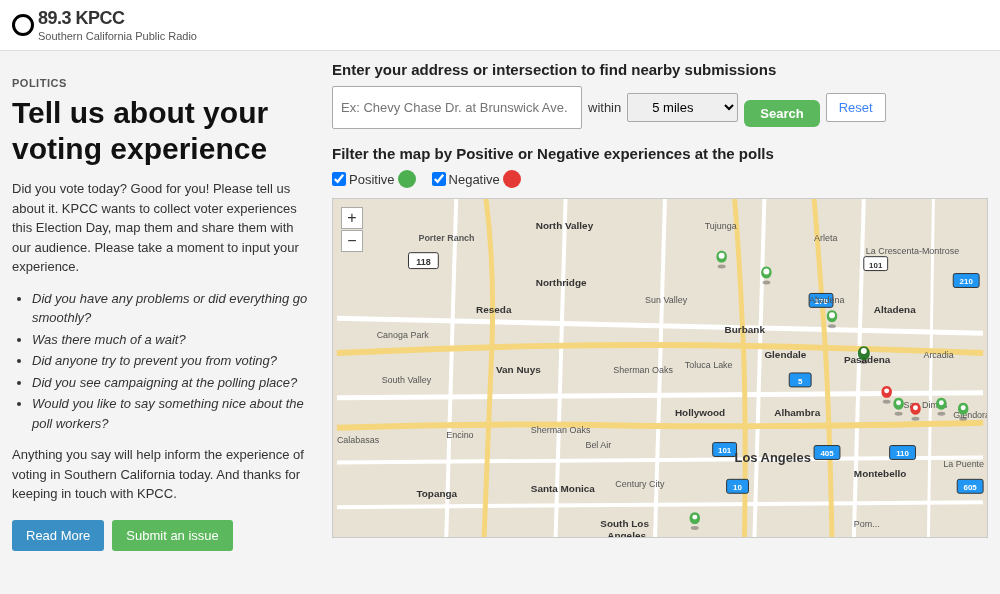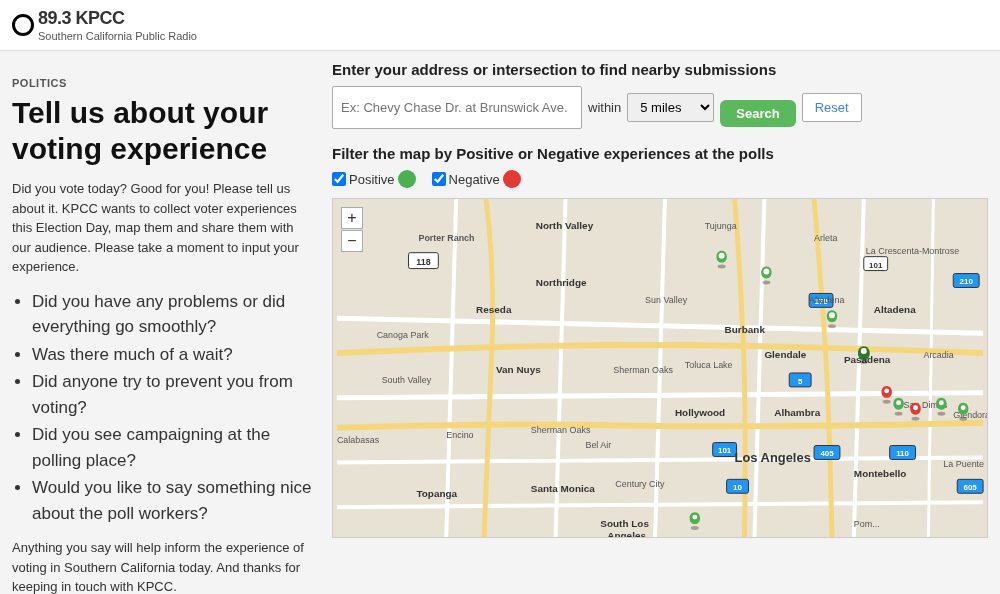--- a/index.html
+++ b/index.html
@@ -69,24 +69,25 @@
       color: #333;
       line-height: 1.5;
       margin-bottom: 12px;
     }
     .bullet-list {
       list-style: disc;
       padding-left: 20px;
       margin-bottom: 12px;
     }
     .bullet-list li {
-      font-size: 17px;
+      font-size: 13px;
       color: #333;
       line-height: 1.5;
       margin-bottom: 2px;
+      font-style: italic;
     }
     .footer-text {
       font-size: 13px;
       color: #333;
       line-height: 1.5;
       margin-bottom: 16px;
     }
     .btn-row {
       display: flex;
       gap: 8px;
@@ -133,21 +134,21 @@
       font-size: 13px;
       border: 1px solid #aaa;
       border-radius: 2px;
       color: #888;
     }
     .within-label {
       font-size: 13px;
       color: #333;
     }
     .miles-select {
-      padding: 5px 8px;
+      padding: 5px 20px;
       font-size: 13px;
       border: 1px solid #aaa;
       border-radius: 2px;
     }
     .btn-search {
       background: #5cb85c;
       color: #fff;
       border: none;
       padding: 6px 16px;
       font-size: 13px;
@@ -261,20 +262,21 @@
     <p class="intro-text">Did you vote today? Good for you! Please tell us about it. KPCC wants to collect voter experiences this Election Day, map them and share them with our audience. Please take a moment to input your experience.</p>
     <ul class="bullet-list">
       <li>Did you have any problems or did everything go smoothly?</li>
       <li>Was there much of a wait?</li>
       <li>Did anyone try to prevent you from voting?</li>
       <li>Did you see campaigning at the polling place?</li>
       <li>Would you like to say something nice about the poll workers?</li>
     </ul>
     <p class="footer-text">Anything you say will help inform the experience of voting in Southern California today. And thanks for keeping in touch with KPCC.</p>
     <div class="btn-row">
+      <button class="btn-read-more">Read More</button>
       <button class="btn-submit">Submit an issue</button>
     </div>
   </div>
 
   <div id="right-panel">
     <div class="address-label">Enter your address or intersection to find nearby submissions</div>
 
     <div class="search-row">
       <input class="address-input" type="text" placeholder="Ex: Chevy Chase Dr. at Brunswick Ave." style="">
       <span class="within-label">within</span>

